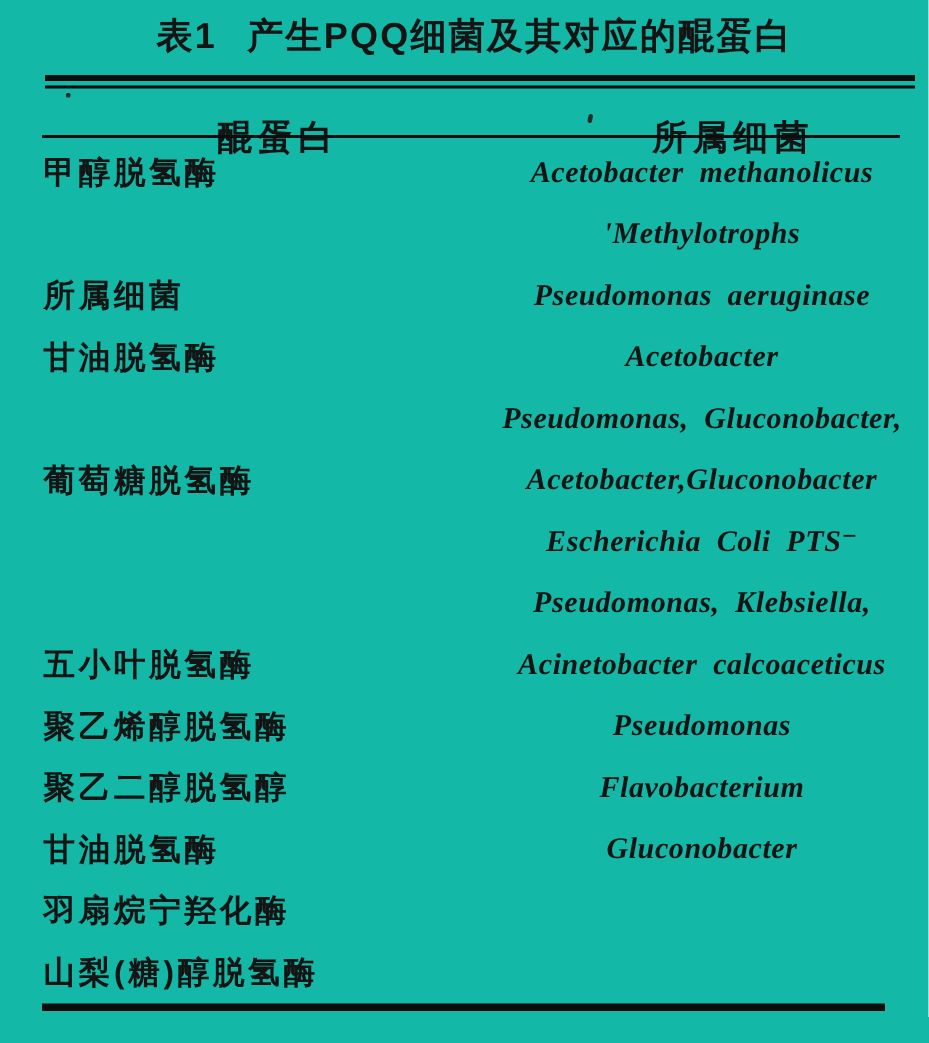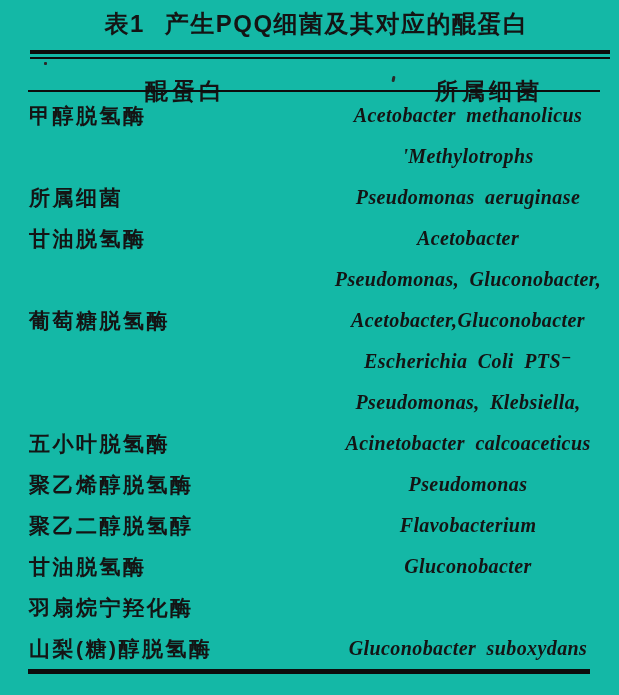--- a/index.html
+++ b/index.html
@@ -166,22 +166,19 @@
         <div class="lat-line">Gluconobacter</div>
       </div>
     </div>
 
     <div class="row">
       <div class="cell-cn">羽扇烷宁羟化酶</div>
     </div>
 
     <div class="row">
       <div class="cell-cn">山梨(糖)醇脱氢酶</div>
-      <div class="cell-lat">
-        <div class="lat-line">Gluconobacter suboxydans</div>
-      </div>
     </div>
 
   </div>
 
   <div class="rule rule-bottom"></div>
 
 </div>
 
 </body></html>

